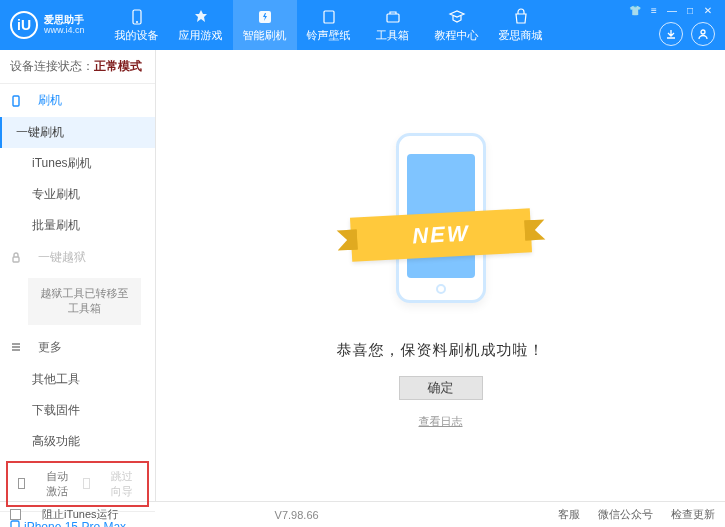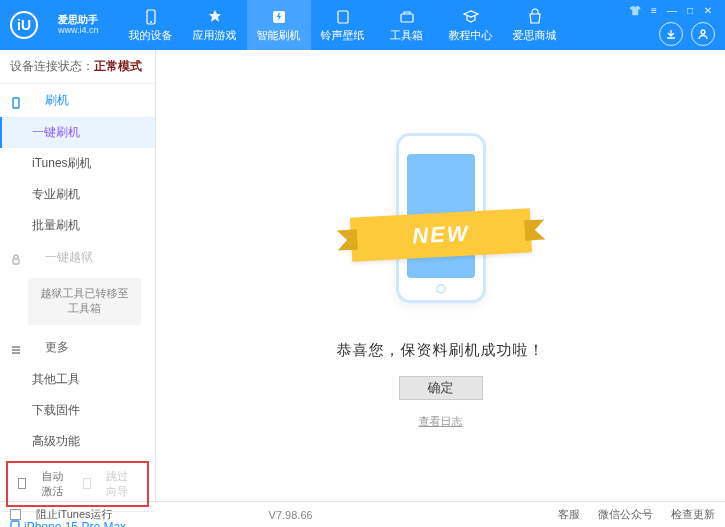--- a/index.html
+++ b/index.html
@@ -1,42 +1,42 @@
 <!DOCTYPE html>
 <html><head>
 <meta charset="utf-8">
 <style>
 * { margin: 0; padding: 0; box-sizing: border-box; font-family: "Microsoft YaHei", Arial, sans-serif; }
 body { width: 725px; height: 527px; overflow: hidden; background: #fff; }
 
 .header { background: #1e8fff; height: 50px; display: flex; align-items: center; padding: 0 10px; color: #fff; }
-.logo-area { display: flex; align-items: center; gap: 20px; margin-right: 20px; }
+.logo-area { display: flex; align-items: center; gap: 6px; margin-right: 20px; }
 .logo-circle { width: 28px; height: 28px; border: 2px solid #fff; border-radius: 50%; display: flex; align-items: center; justify-content: center; font-weight: bold; font-size: 14px; }
 .logo-text { font-size: 10px; font-weight: bold; line-height: 1; }
 .logo-sub { font-size: 9px; opacity: 0.85; }
 .nav { display: flex; flex: 1; height: 100%; }
 .nav-item { width: 64px; display: flex; flex-direction: column; align-items: center; justify-content: center; font-size: 11px; cursor: pointer; gap: 2px; }
 .nav-item.active { background: rgba(255,255,255,0.18); }
 .nav-icon { width: 18px; height: 18px; display: flex; align-items: center; justify-content: center; }
 .topbar-right { display: flex; align-items: center; gap: 8px; }
 .win-btns { display: flex; gap: 4px; font-size: 10px; margin-bottom: 4px; }
 .win-btn { width: 14px; height: 12px; cursor: pointer; display: flex; align-items: center; justify-content: center; opacity: 0.9; }
 .circle-btn { width: 24px; height: 24px; border: 1.5px solid rgba(255,255,255,0.8); border-radius: 50%; display: flex; align-items: center; justify-content: center; font-size: 12px; cursor: pointer; }
 .right-stack { display: flex; flex-direction: column; align-items: flex-end; gap: 2px; }
 
 .body-area { display: flex; height: calc(100% - 50px - 26px); }
 .sidebar { width: 156px; border-right: 1px solid #e5e5e5; display: flex; flex-direction: column; font-size: 12px; color: #555; }
 .status-bar { padding: 8px 10px; border-bottom: 1px solid #eee; color: #666; }
 .status-val { color: #7f1d1d; font-weight: bold; }
-.side-section { padding: 8px 10px; display: flex; align-items: flex-end; gap: 23px; color: #666; }
+.side-section { padding: 8px 10px; display: flex; align-items: center; gap: 16px; color: #666; }
 .side-item { padding: 7px 10px 7px 32px; cursor: pointer; color: #555; }
-.side-item.active { background: #eaf4ff; color: #8b5cf6; border-left: 2px solid #1e8fff; padding-left: 30px; }
+.side-item.active { background: #eaf4ff; color: #404040; border-left: 2px solid #1e8fff; padding-left: 14px; }
 .side-transfer { background: #f5f5f5; margin: 4px 14px 6px 28px; padding: 8px; font-size: 11px; text-align: center; color: #888; line-height: 1.4; }
 .checkbox-row { padding: 6px 10px; display: flex; gap: 10px; align-items: center; border: 2px solid #e04040; margin: 4px 6px; }
-.chk { display: flex; align-items: center; gap: 15px; font-size: 11px; color: #777; }
+.chk { display: flex; align-items: center; gap: 21px; font-size: 11px; color: #777; }
 .chk.disabled { color: #ccc; }
 .chk-box { width: 11px; height: 11px; border: 1px solid #999; background: #fff; }
 .chk.disabled .chk-box { border-color: #ddd; }
 .device-block { padding: 8px 10px; border-top: 1px solid #eee; }
 .device-name { color: #1e8fff; font-size: 12px; display: flex; align-items: center; gap: 4px; }
 
 .main { flex: 1; display: flex; flex-direction: column; align-items: center; justify-content: center; position: relative; }
 .phone-illus { position: relative; width: 160px; height: 200px; }
 .phone-body { position: absolute; left: 35px; top: 10px; width: 90px; height: 170px; background: #fff; border: 3px solid #cfe8ff; border-radius: 14px; box-shadow: 0 4px 10px rgba(0,0,0,0.06); }
 .phone-screen { position: absolute; top: 18px; left: 8px; right: 8px; bottom: 22px; background: #7fc4ff; border-radius: 4px; }

